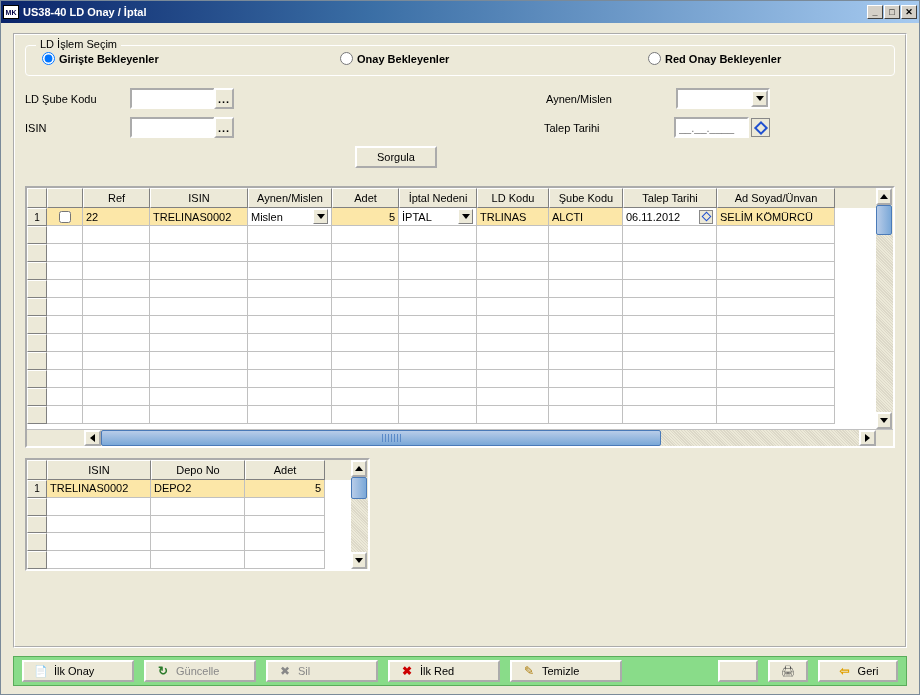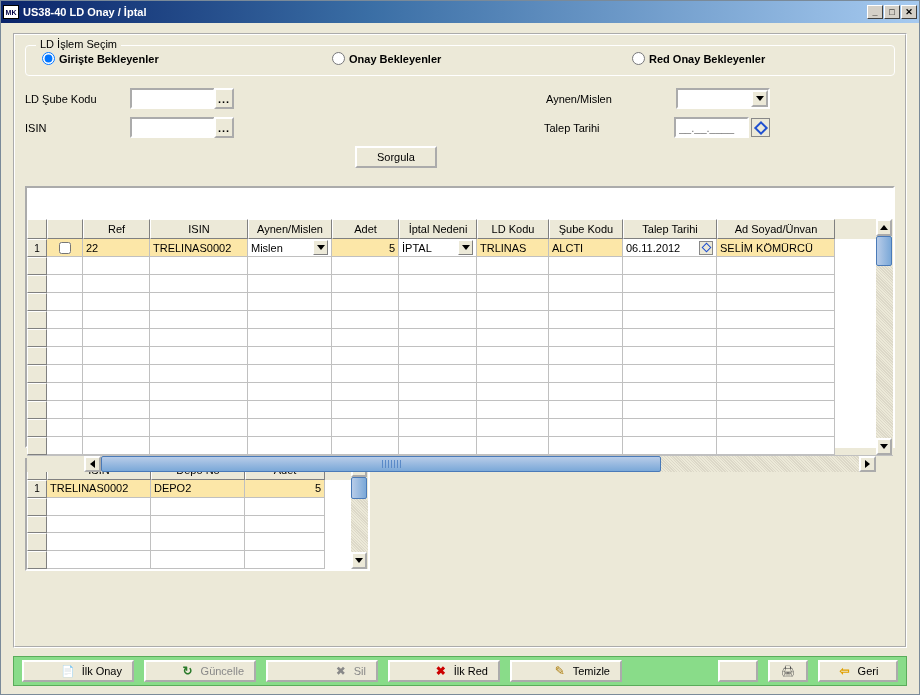--- a/index.html
+++ b/index.html
@@ -13,21 +13,21 @@
 .titlebar-text { color: #fff; font-weight: bold; }
 .titlebar-buttons { display: flex; gap: 1px; }
 .titlebar-btn { width: 16px; height: 14px; background: #d4d0c8; border: 1px solid #fff; border-right-color: #404040; border-bottom-color: #404040; font-size: 9px; font-weight: bold; font-family: Marlett, Arial; display: flex; align-items: center; justify-content: center; cursor: pointer; }
 
 .content { flex: 1; padding: 10px 12px 8px 12px; display: flex; flex-direction: column; }
 
 .main-panel { flex: 1; background: #ece9d8; border: 2px groove #fff; padding: 10px 10px; display: flex; flex-direction: column; }
 
 .groupbox { border: 1px groove #fff; border-radius: 4px; padding: 6px 16px 10px 16px; margin-bottom: 12px; position: relative; }
 .groupbox-title { position: absolute; top: -8px; left: 10px; background: #ece9d8; padding: 0 4px; color: #000; }
-.radio-row { display: flex; gap: 0; }
+.radio-row { display: flex; gap: 8px; }
 .radio-row label { display: flex; align-items: center; gap: 4px; font-weight: bold; }
 .radio-row .radio-item-1 { width: 290px; }
 .radio-row .radio-item-2 { width: 300px; }
 .radio-row input[type=radio] { width: 13px; height: 13px; }
 
 .form-row { display: flex; align-items: center; margin-bottom: 8px; }
 .form-col-left { display: flex; align-items: center; }
 .form-col-right { display: flex; align-items: center; margin-left: auto; }
 .form-label { width: 105px; }
 .form-label-r { width: 130px; }
@@ -61,31 +61,31 @@
 .scroll-btn { width: 17px; height: 16px; background: #ece9d8; border: 2px outset #fff; display: flex; align-items: center; justify-content: center; font-size: 8px; cursor: pointer; }
 .scroll-track { flex: 1; background: repeating-linear-gradient(45deg, #ece9d8, #ece9d8 1px, #dcd8c8 1px, #dcd8c8 2px); display: flex; }
 .scroll-thumb { width: 560px; height: 16px; background: linear-gradient(to bottom, #b8cce8, #7aa8d8); border: 1px solid #4a7ab8; border-radius: 2px; cursor: pointer; position: relative; }
 .scroll-thumb::after { content: ''; position: absolute; left: 280px; top: 3px; width: 20px; height: 8px; background: repeating-linear-gradient(to right, #5a8ac8 0, #5a8ac8 1px, transparent 1px, transparent 3px); }
 
 .vscroll { width: 17px; background: #ece9d8; display: flex; flex-direction: column; }
 .vscroll-btn { width: 16px; height: 17px; background: #ece9d8; border: 2px outset #fff; display: flex; align-items: center; justify-content: center; font-size: 8px; cursor: pointer; }
 .vscroll-track { flex: 1; background: repeating-linear-gradient(45deg, #ece9d8, #ece9d8 1px, #dcd8c8 1px, #dcd8c8 2px); }
 .vscroll-thumb { width: 16px; height: 30px; background: linear-gradient(to right, #b8cce8, #7aa8d8); border: 1px solid #4a7ab8; border-radius: 2px; cursor: pointer; }
 
-.grid-and-vscroll { display: flex; flex: 1; margin-top: 31px; }
+.grid-and-vscroll { display: flex; flex: 1; }
 .grid-left { flex: 1; display: flex; flex-direction: column; }
 .hscroll-spacer { width: 57px; background: #ece9d8; }
 
 .bottom-row { display: flex; margin-top: 10px; gap: 10px; align-items: flex-start; }
 .small-grid-wrapper { width: 345px; height: 113px; background: #fff; border: 2px inset #fff; display: flex; }
 .detail-btn-wrap { margin-left: auto; margin-top: 10px; margin-right: 6px; }
 .detail-btn { width: 200px; height: 22px; background: #ece9d8; border: 2px outset #fff; cursor: pointer; display: flex; align-items: center; justify-content: center; font-weight: bold; }
 
 .toolbar { height: 30px; background: #89dc89; border: 1px solid #5aac5a; display: flex; align-items: center; padding: 0 8px; gap: 10px; margin-top: 8px; }
-.toolbar-btn { width: 112px; height: 22px; background: #ece9d8; border: 2px outset #fff; cursor: pointer; display: flex; align-items: center; gap: 6px; padding: 0 10px; justify-content: flex-end; }
+.toolbar-btn { width: 112px; height: 22px; background: #ece9d8; border: 2px outset #fff; cursor: pointer; display: flex; align-items: center; gap: 6px; padding: 0 10px; }
 .toolbar-btn.disabled { color: #888; }
 .toolbar-spacer { flex: 1; }
 .toolbar-btn.small { width: 40px; justify-content: center; padding: 0; }
 .toolbar-btn.med { width: 80px; justify-content: center; }
 .tbicon { width: 14px; height: 14px; display: inline-flex; align-items: center; justify-content: center; font-size: 12px; }
 .icon-doc::before { content: '📄'; font-size: 11px; }
 .icon-refresh::before { content: '↻'; color: #2a7a2a; font-weight: bold; }
 .icon-del::before { content: '✖'; color: #888; }
 .icon-red::before { content: '✖'; color: #c00; font-weight: bold; }
 .icon-clean::before { content: '✎'; color: #aa7700; }

